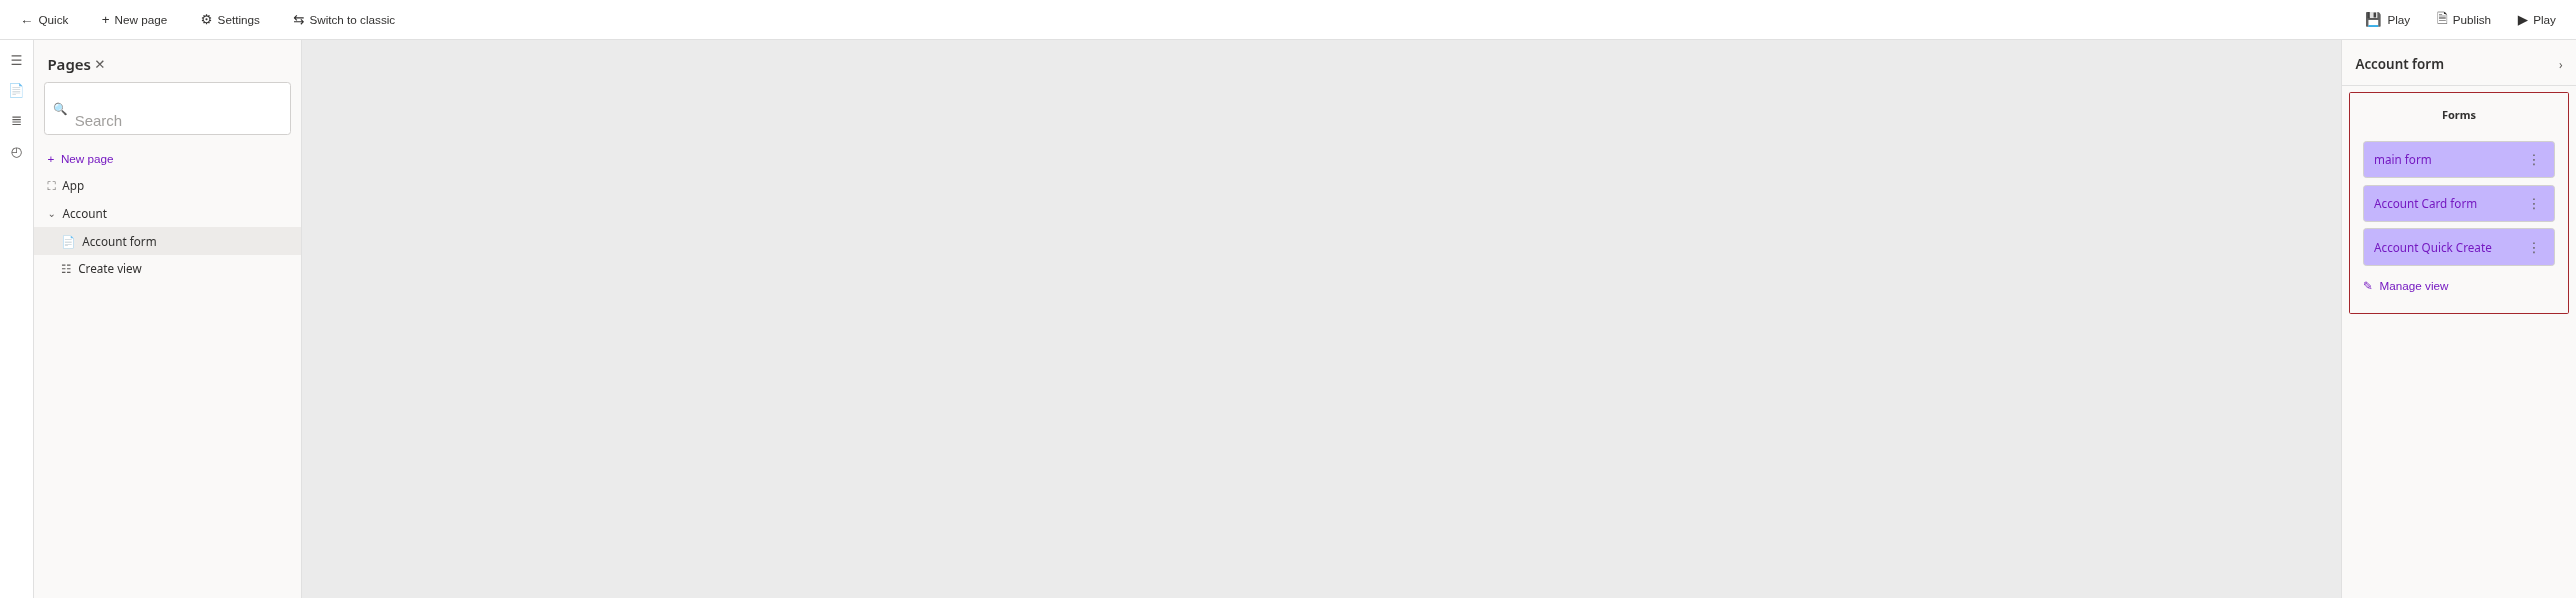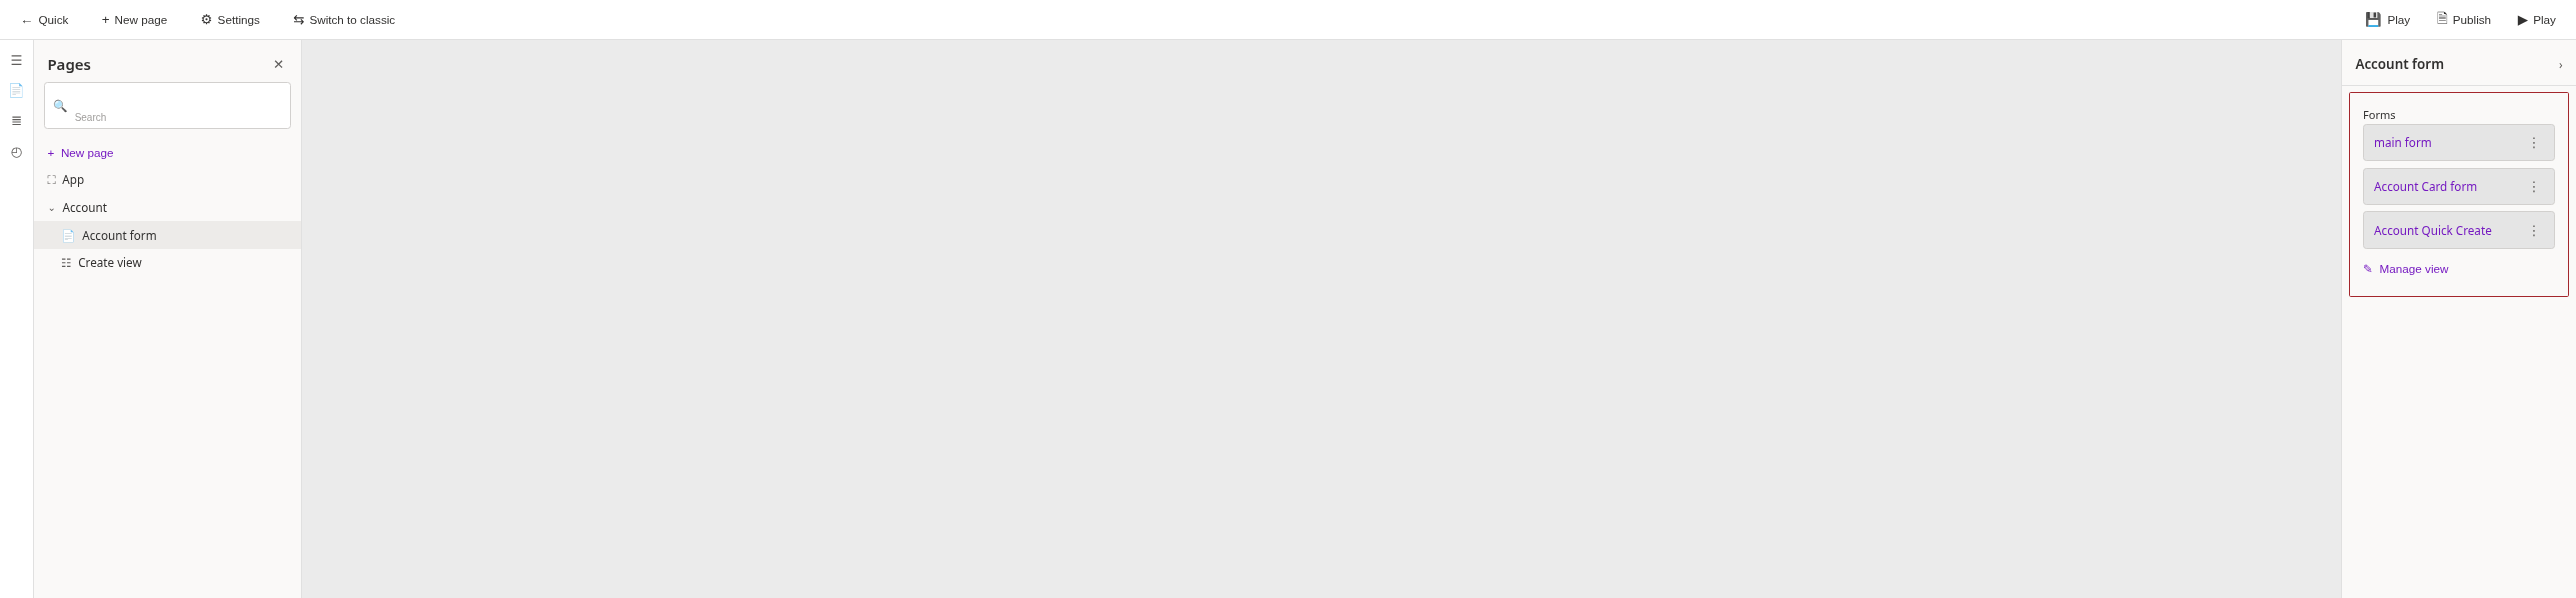--- a/index.html
+++ b/index.html
@@ -106,21 +106,20 @@
       background: #faf9f8;
       border-right: 0.8px solid #e0e0e0;
       display: flex;
       flex-direction: column;
       flex-shrink: 0;
     }
 
     .sidebar-header {
       display: flex;
       align-items: center;
-      justify-content: space-between;
       padding: 13.4px 13.4px 6.7px 13.4px;
     }
 
     .sidebar-title {
       font-size: 15px;
       font-weight: 600;
       color: #323130;
     }
 
     .sidebar-close {
@@ -144,21 +143,21 @@
       border: 0.8px solid #d2d0ce;
       border-radius: 3.4px;
       padding: 5px 8.4px;
       gap: 6.7px;
     }
 
     .sidebar-search input {
       border: none;
       background: none;
       outline: none;
-      font-size: 10px;
+      font-size: 15px;
       color: #323130;
       flex: 1;
       margin-top: 24px;
     }
 
     .sidebar-search input::placeholder {
       color: #a19f9d;
     }
 
     .sidebar-search .search-icon {
@@ -251,34 +250,35 @@
 
     .right-panel-content {
       padding: 13.4px;
       border: 1.7px solid #a4262c;
       margin: 6.7px;
       border-radius: 1.7px;
     }
 
     .forms-label {
       font-size: 11px;
-      font-weight: 400;
-      color: #323130;
-      margin-bottom: 2px;
+      font-weight: 700;
+      color: #323130;
+      margin-bottom: 19px;
+      text-align: center;
     }
 
     .form-item {
       display: flex;
       align-items: center;
       justify-content: space-between;
       border: 0.8px solid #d2d0ce;
       border-radius: 3.4px;
       padding: 8.4px 10px;
       margin-bottom: 6.7px;
-      background: #e5e5e5;
+      background: #c4b5fd;
       cursor: pointer;
     }
 
     .form-item-name {
       font-size: 11.7px;
       color: #7519c1;
     }
 
     .form-item-menu {
       color: #605e5c;

